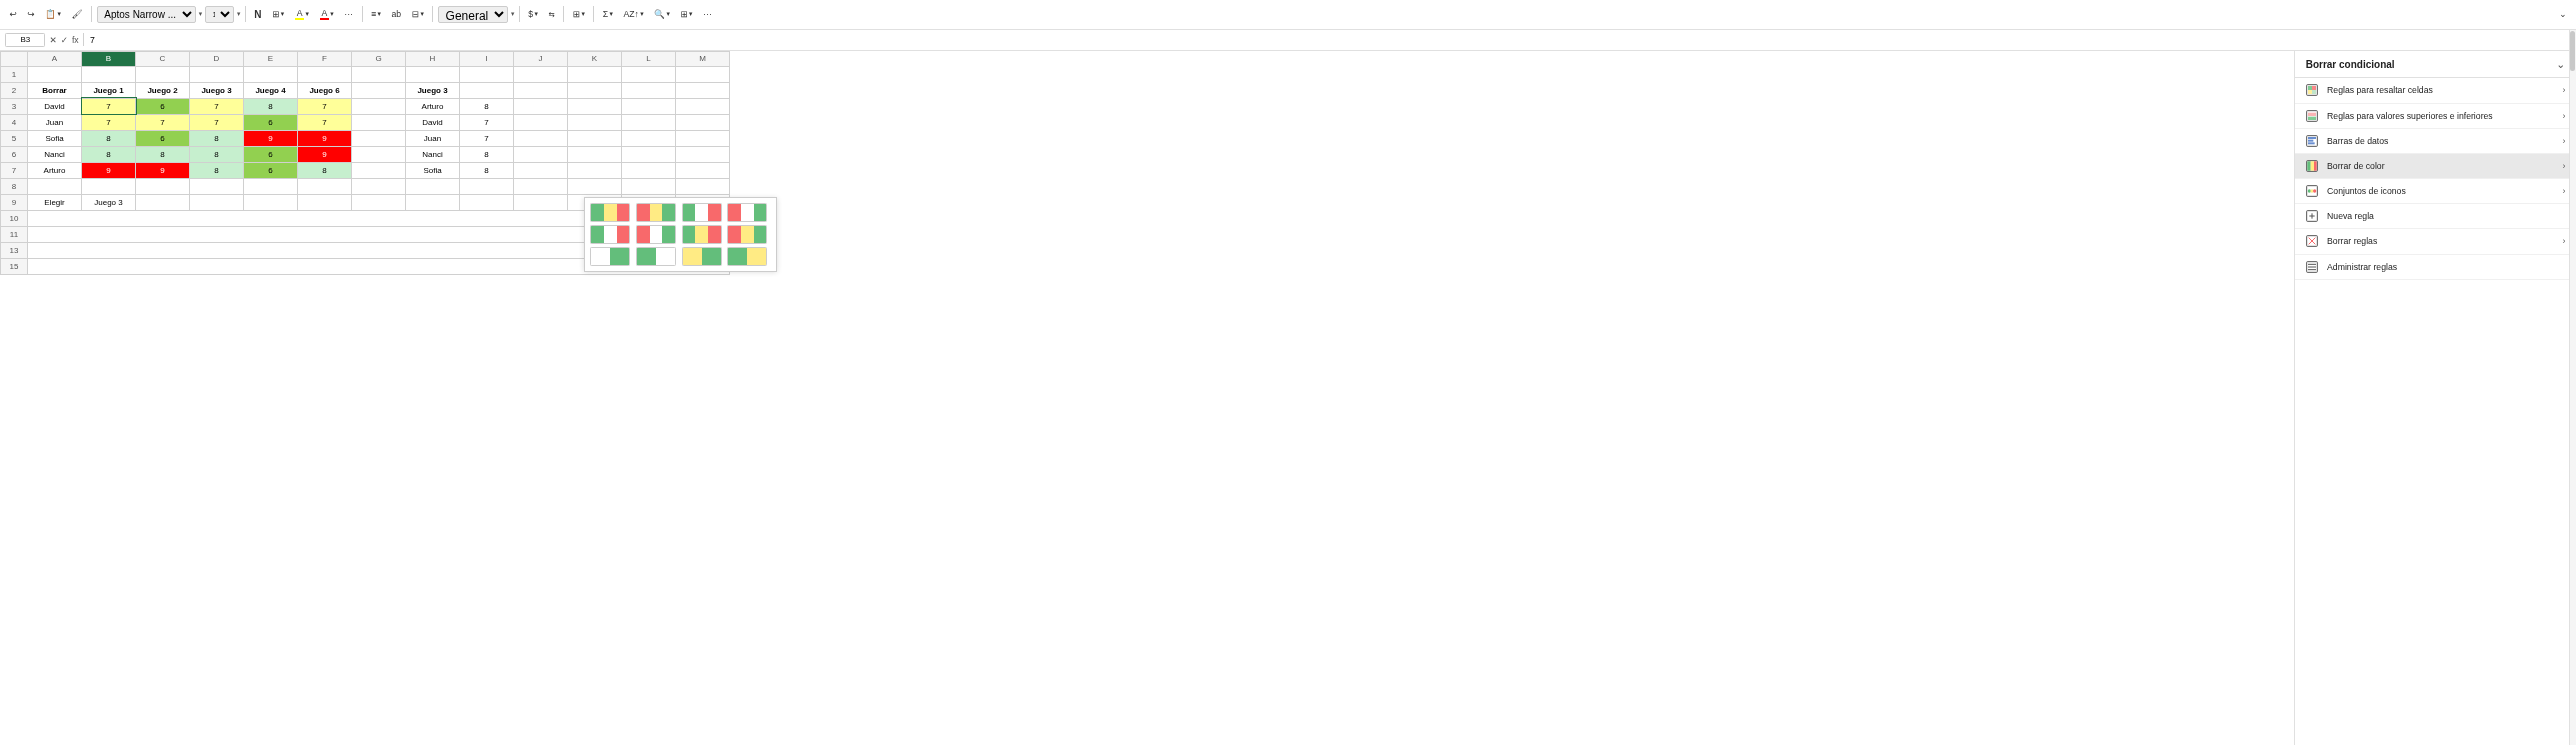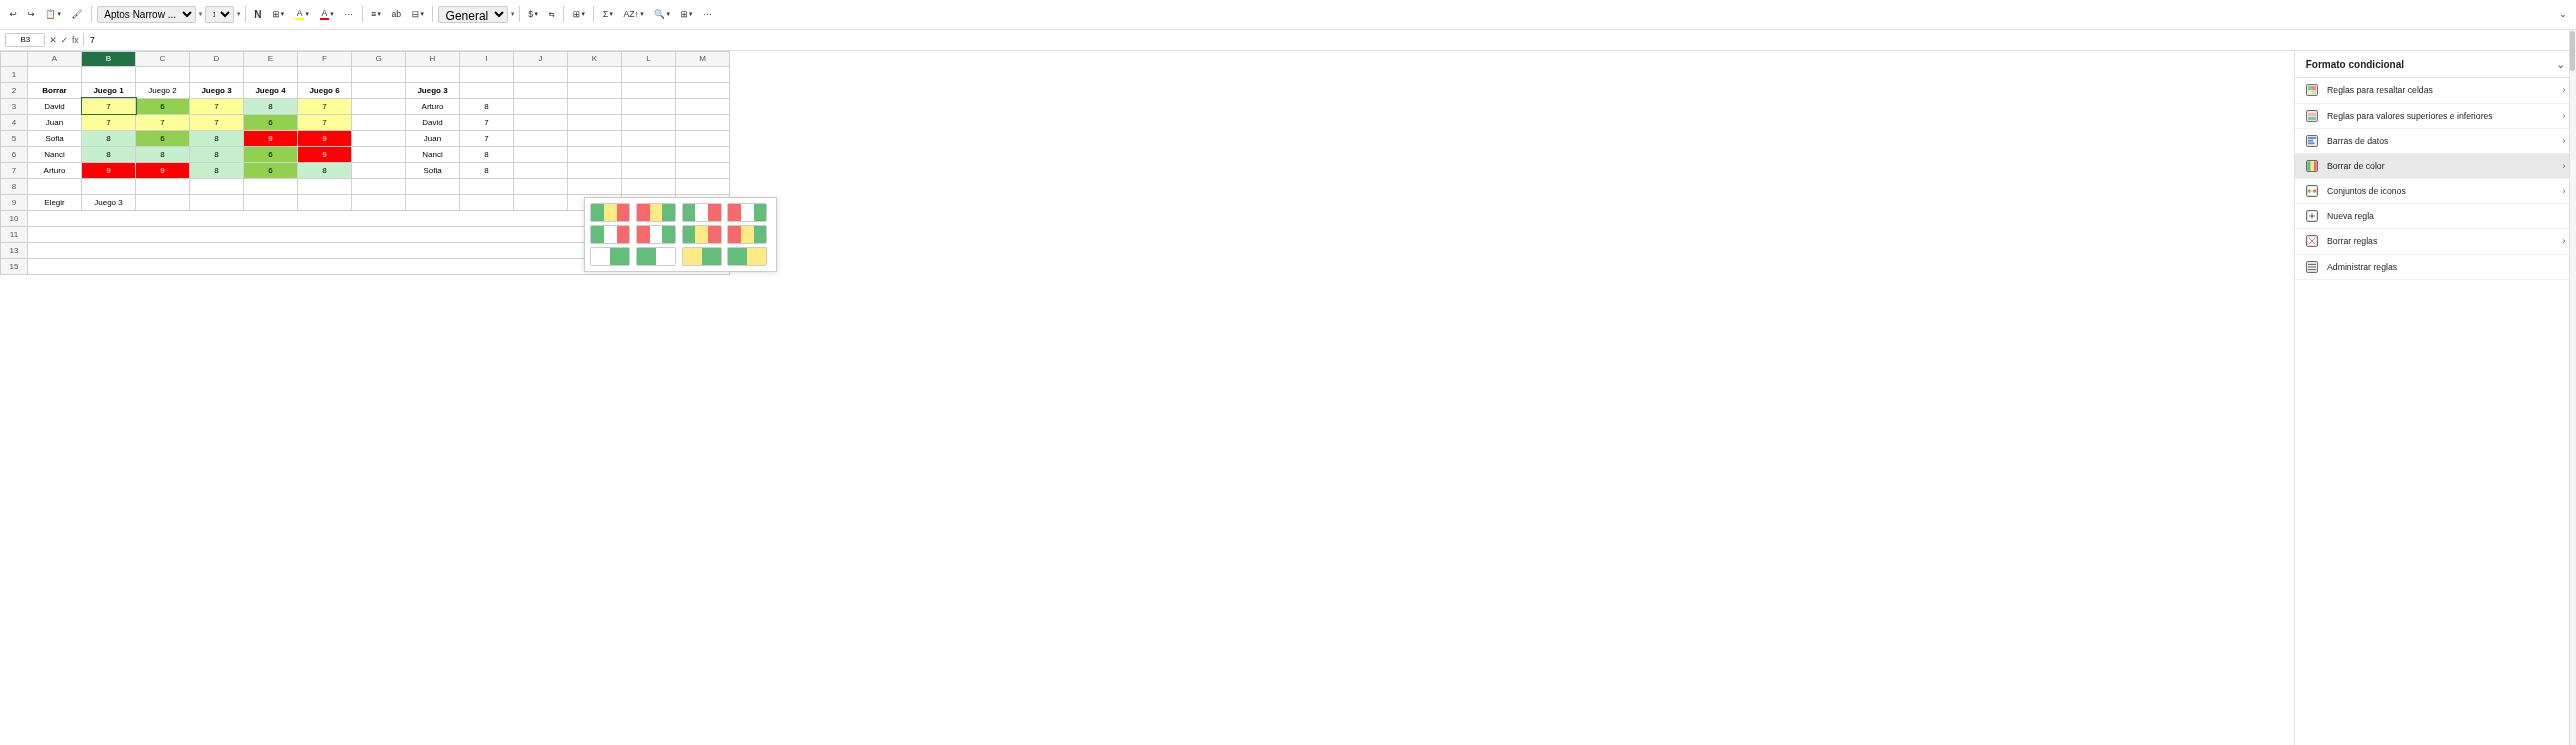--- a/index.html
+++ b/index.html
@@ -225,21 +225,21 @@
           <td></td>
           <td></td>
           <td></td>
           <td></td>
         </tr>
 
         <tr>
           <td class="row-header">2</td>
           <td style="font-weight:bold">Borrar</td>
           <td style="font-weight:bold">Juego 1</td>
-          <td style="font-weight:normal">Juego 2</td>
+          <td style="font-weight:bold">Juego 2</td>
           <td style="font-weight:bold">Juego 3</td>
           <td style="font-weight:bold">Juego 4</td>
           <td style="font-weight:bold">Juego 6</td>
           <td></td>
           <td style="font-weight:bold">Juego 3</td>
           <td></td>
           <td></td>
           <td></td>
           <td></td>
           <td></td>
@@ -448,21 +448,21 @@
             <div class="cs-seg" style="background:#63be7b"></div>
             <div class="cs-seg" style="background:#ffeb84"></div>
           </div>
       </div>
     </div>
 
   </div>
 
   <div class="right-panel">
     <div class="panel-header">
-      <span class="panel-title">Formato condicional</span>
+      <span class="panel-title">Borrar condicional</span>
       <span class="panel-close">⌄</span>
     </div>
 
     <div class="panel-menu-item">
       <div class="panel-menu-icon">
         <svg width="12" height="12" viewBox="0 0 18 18">
           <rect x="1" y="1" width="16" height="16" rx="1" fill="none" stroke="#555" stroke-width="1.5"></rect>
           <rect x="3" y="3" width="6" height="6" fill="#63be7b" opacity="0.8"></rect>
           <rect x="9" y="3" width="6" height="6" fill="#f8696b" opacity="0.8"></rect>
           <rect x="3" y="9" width="6" height="6" fill="#ffeb84" opacity="0.8"></rect>

